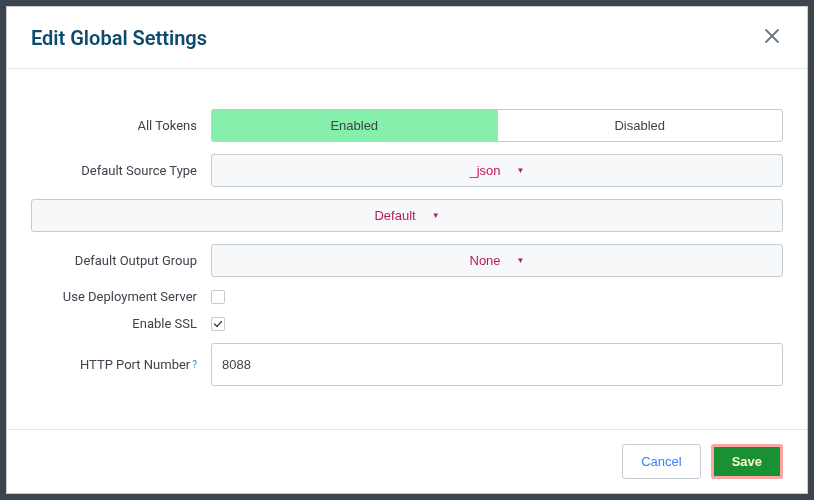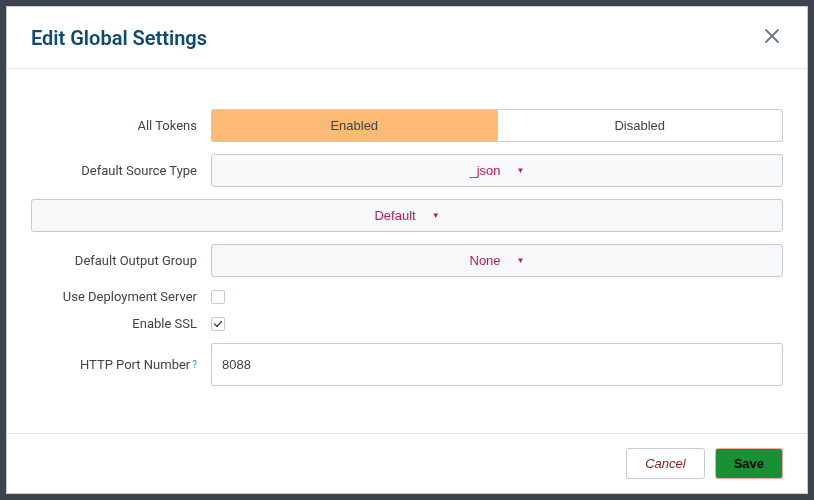--- a/index.html
+++ b/index.html
@@ -88,21 +88,21 @@
       text-align: center;
     }
     .toggle-btn:first-child {
       border-radius: 3px 0 0 3px;
       border-right: none;
     }
     .toggle-btn:last-child {
       border-radius: 0 3px 3px 0;
     }
     .toggle-btn.active {
-      background: #fdba74;
+      background: #86efac;
       padding-left: 12px;
     }
     .dropdown-btn {
       width: 100%;
       padding: 8px 12px;
       font-size: 13px;
       border: 1px solid #c3cbd4;
       border-radius: 3px;
       background: #f7f8fa;
       color: #be185d;
@@ -145,27 +145,26 @@
     }
     .btn {
       padding: 7px 18px;
       font-size: 13px;
       border-radius: 3px;
       cursor: pointer;
     }
     .btn-default {
       background: #fff;
       border: 1px solid #c3cbd4;
-      color: #7f1d1d;
-      font-style: italic;
+      color: #3b82f6;
     }
     .btn-primary {
       background: #1a9035;
-      border: 1px solid #fca5a5;
-      color: #000000;
+      border: 3px solid #fca5a5;
+      color: #fef9c3;
       font-weight: 600;
     }
   </style>
 </head>
 <body>
 
 <div class="modal">
   <div class="modal-header">
     <h2 class="modal-title">Edit Global Settings</h2>
     <button class="close-btn">

